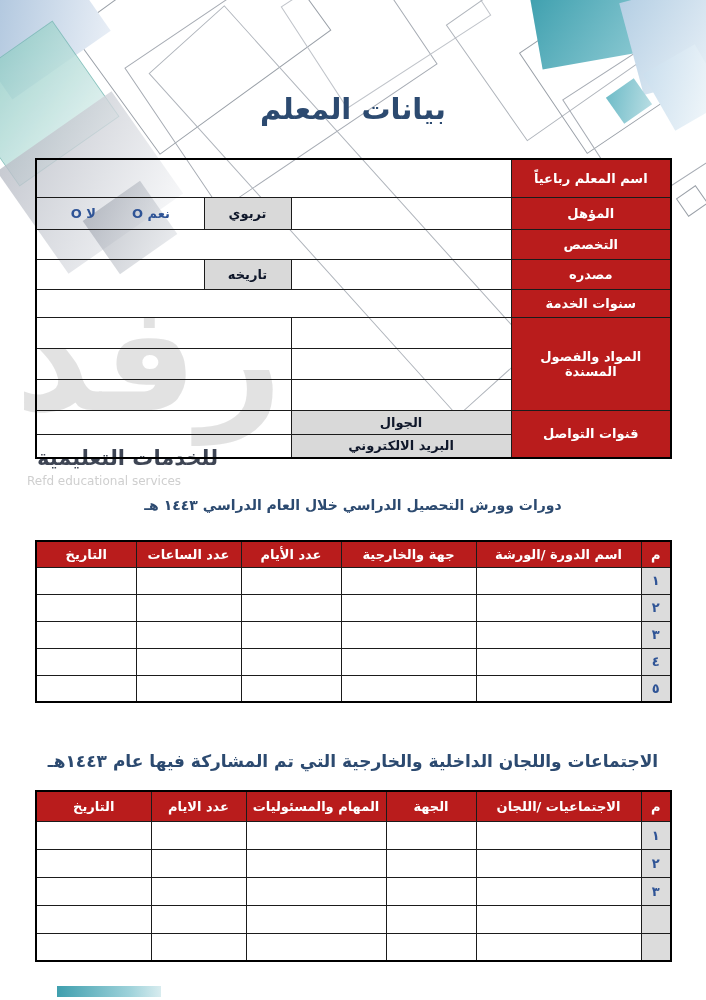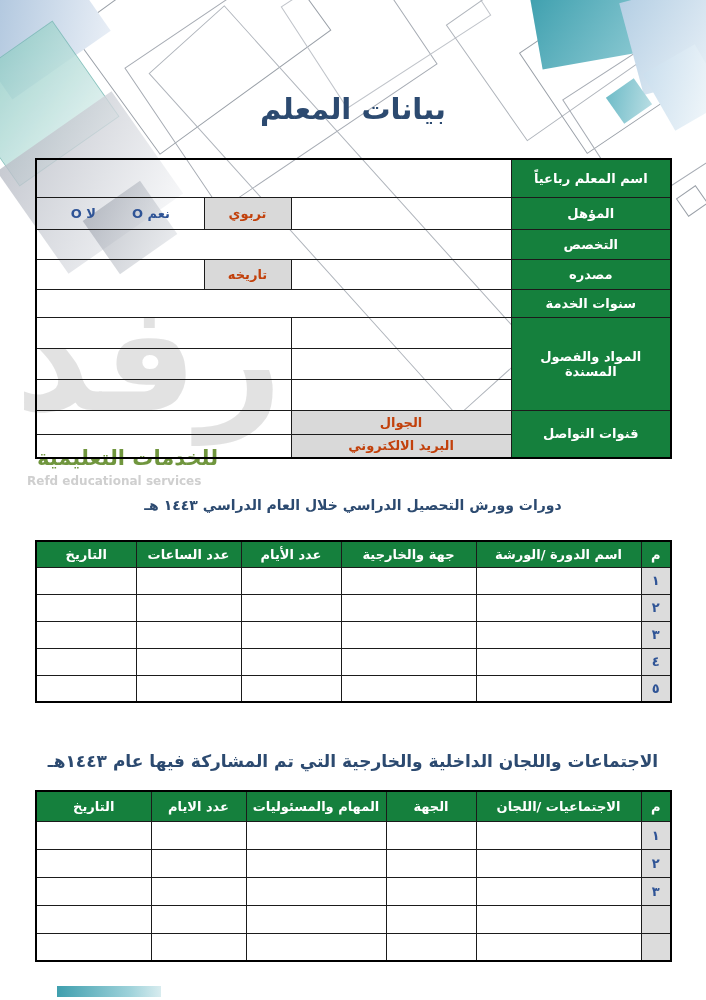--- a/index.html
+++ b/index.html
@@ -23,34 +23,34 @@
   .s12{left:612px;top:85px;width:34px;height:32px;transform:rotate(-35deg);background:linear-gradient(135deg,#6fbcc8,#b8dde3);}
   .s13{left:540px;top:0;width:150px;height:120px;transform:rotate(-34deg);}
   .s14{left:585px;top:45px;width:160px;height:130px;transform:rotate(-33deg);border-color:#a7acb4;}
   .s15{left:470px;top:-40px;width:180px;height:140px;transform:rotate(-35deg);border-color:#b0b5bc;}
   .s16{left:680px;top:190px;width:22px;height:20px;transform:rotate(-35deg);}
   .s17{left:57px;top:986px;width:104px;height:11px;background:linear-gradient(90deg,#3f9fae,#9ed2da 70%,#d8ecef);}
 
   
   #watermark{position:absolute;left:15px;top:267px;width:225px;text-align:center;z-index:0;}
   #watermark .logo{font-size:148px;line-height:1.25;font-weight:bold;color:#c7c7c7;opacity:.5;}
-  #watermark .sub{font-size:21px;font-weight:bold;color:#4d7c0f;opacity:.8;letter-spacing:1px;margin-top:-6px;}
-  #watermark .cap{font-size:12px;color:#cfcfcf;text-align:left;padding-left:12px;margin-top:4px;font-weight:bold;}
+  #watermark .sub{font-size:21px;font-weight:bold;color:#0f172a;opacity:.8;letter-spacing:1px;margin-top:-6px;}
+  #watermark .cap{font-size:12px;color:#cfcfcf;text-align:left;padding-left:12px;margin-top:4px;}
 
   
   .heading{position:absolute;left:0;width:100%;text-align:center;font-weight:bold;color:#2c4a70;z-index:2;direction:rtl;}
   #title{top:92px;font-size:29px;}
   #h-courses{top:497px;font-size:14px;}
   #h-meetings{top:751px;font-size:17px;}
 
   
   table{border-collapse:collapse;table-layout:fixed;position:absolute;z-index:1;direction:rtl;border:2px solid #000;background:transparent;}
   td,th{border:1px solid #1b1b1b;padding:0 4px;overflow:hidden;font-size:13px;vertical-align:middle;}
-  .hd{background:#15803d;color:#ffffff;font-weight:bold;text-align:center;}
-  .gl{background:#d9d9d9;color:#c2410c;font-weight:bold;text-align:center;}
+  .hd{background:#b91c1c;color:#ffffff;font-weight:bold;text-align:center;}
+  .gl{background:#d9d9d9;color:#0f172a;font-weight:bold;text-align:center;}
   .gn{background:#dcdcdc;color:#2f5496;font-weight:bold;text-align:center;}
   .e{background:transparent;}
   .yn{color:#2f5496;font-weight:bold;text-align:center;}
   .yn span{margin:0 18px;}
   #t1{left:35px;top:158px;width:635px;}
   #t2{left:35px;top:540px;width:635px;}
   #t3{left:35px;top:790px;width:635px;}
 </style>
 </head>
 <body>

